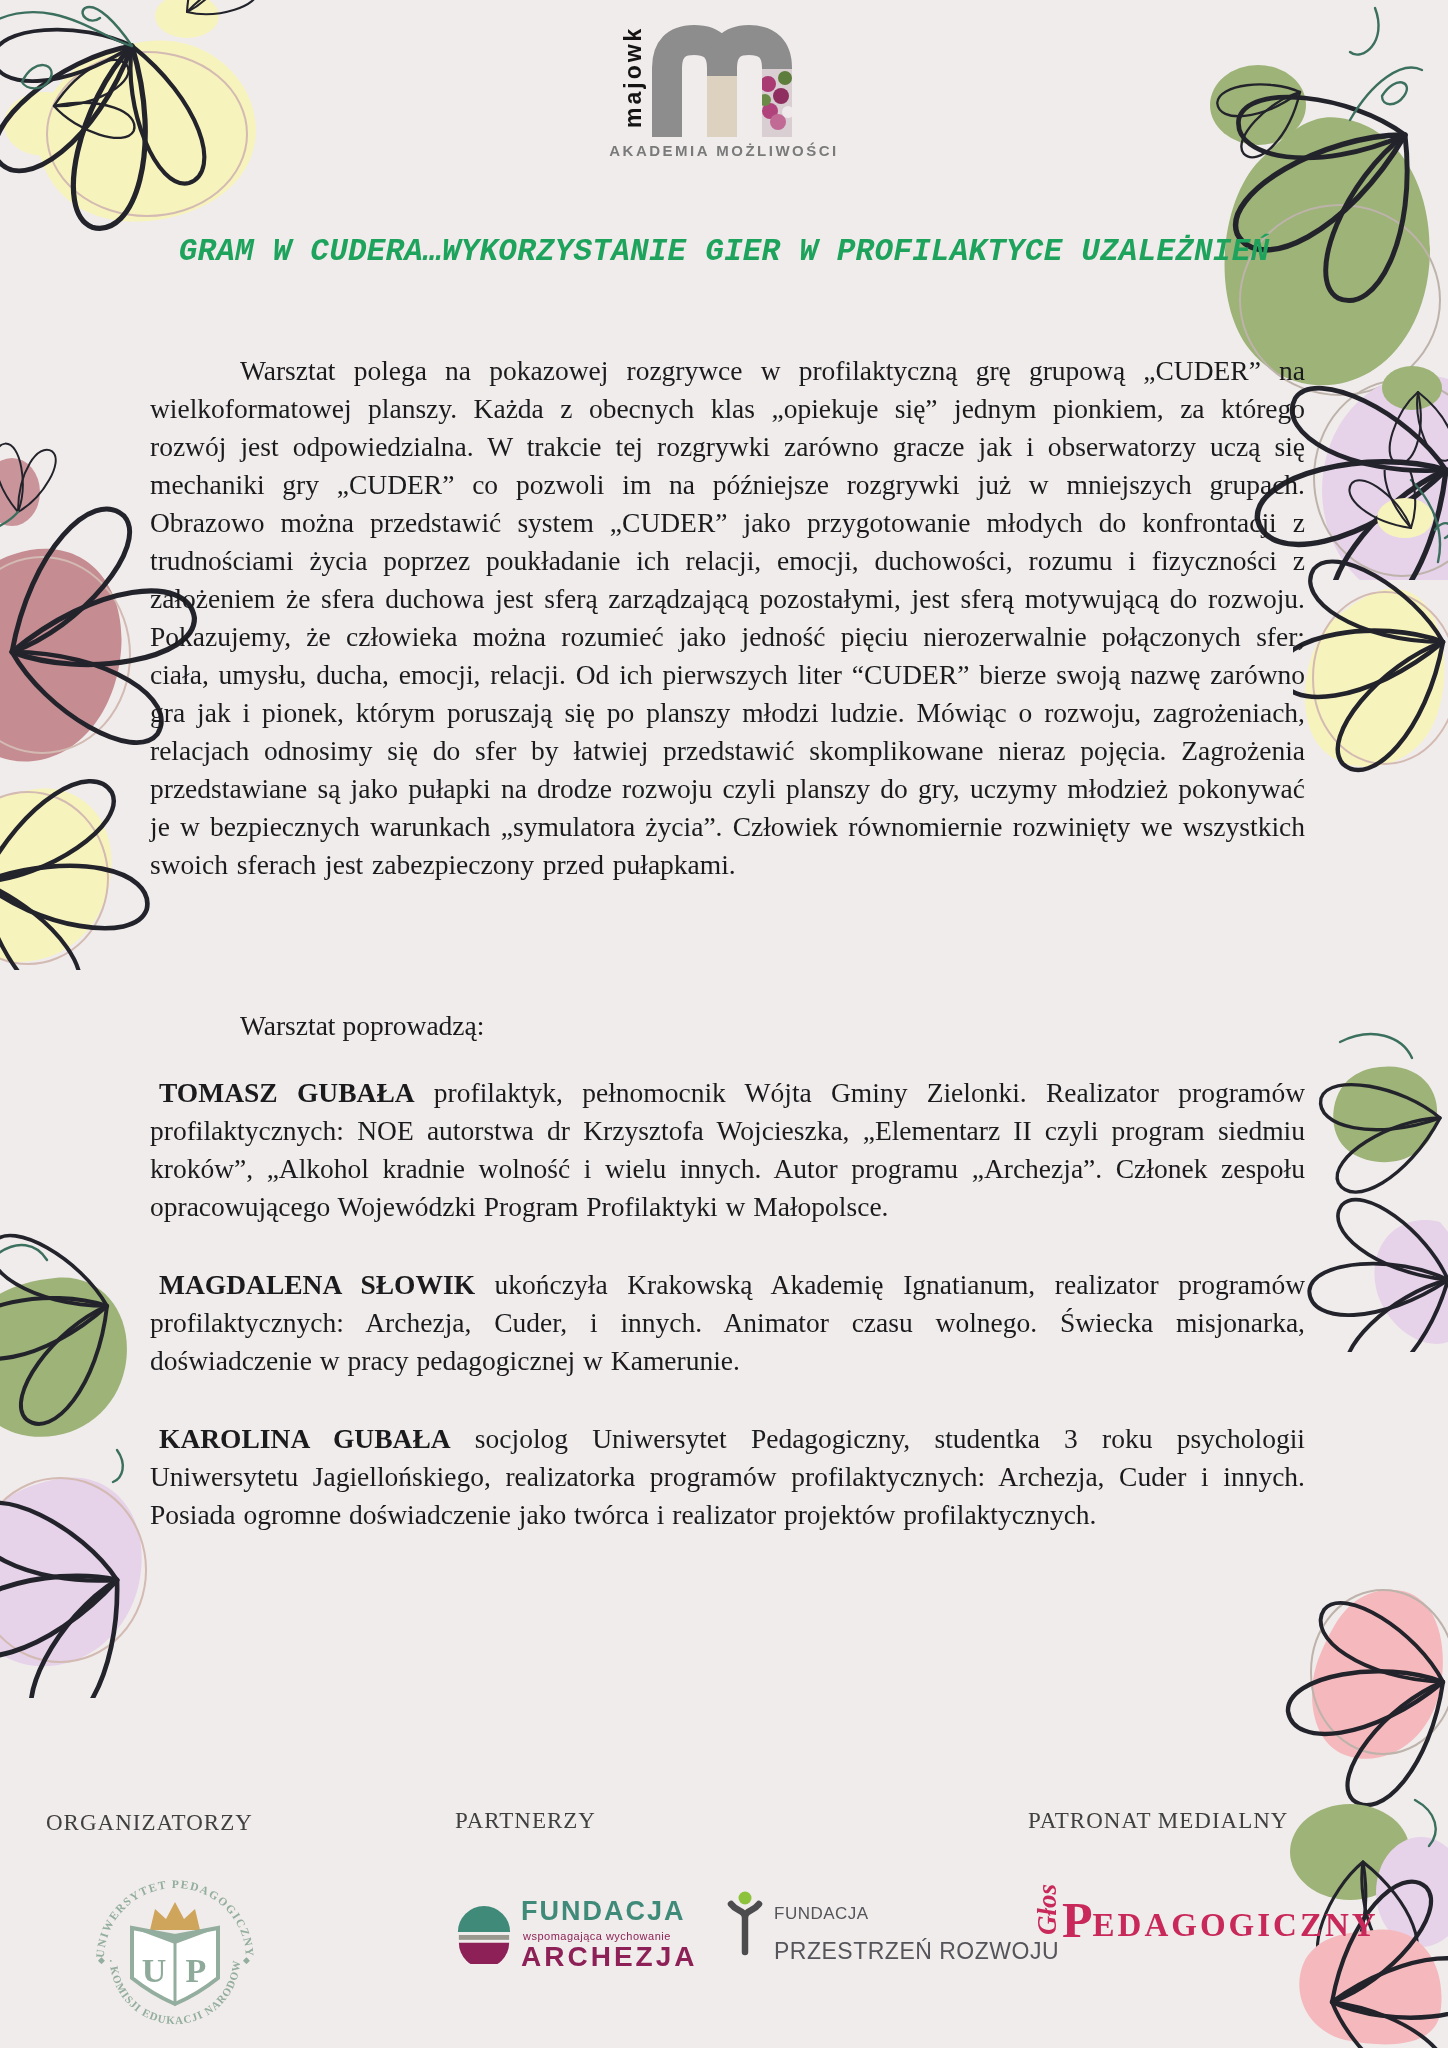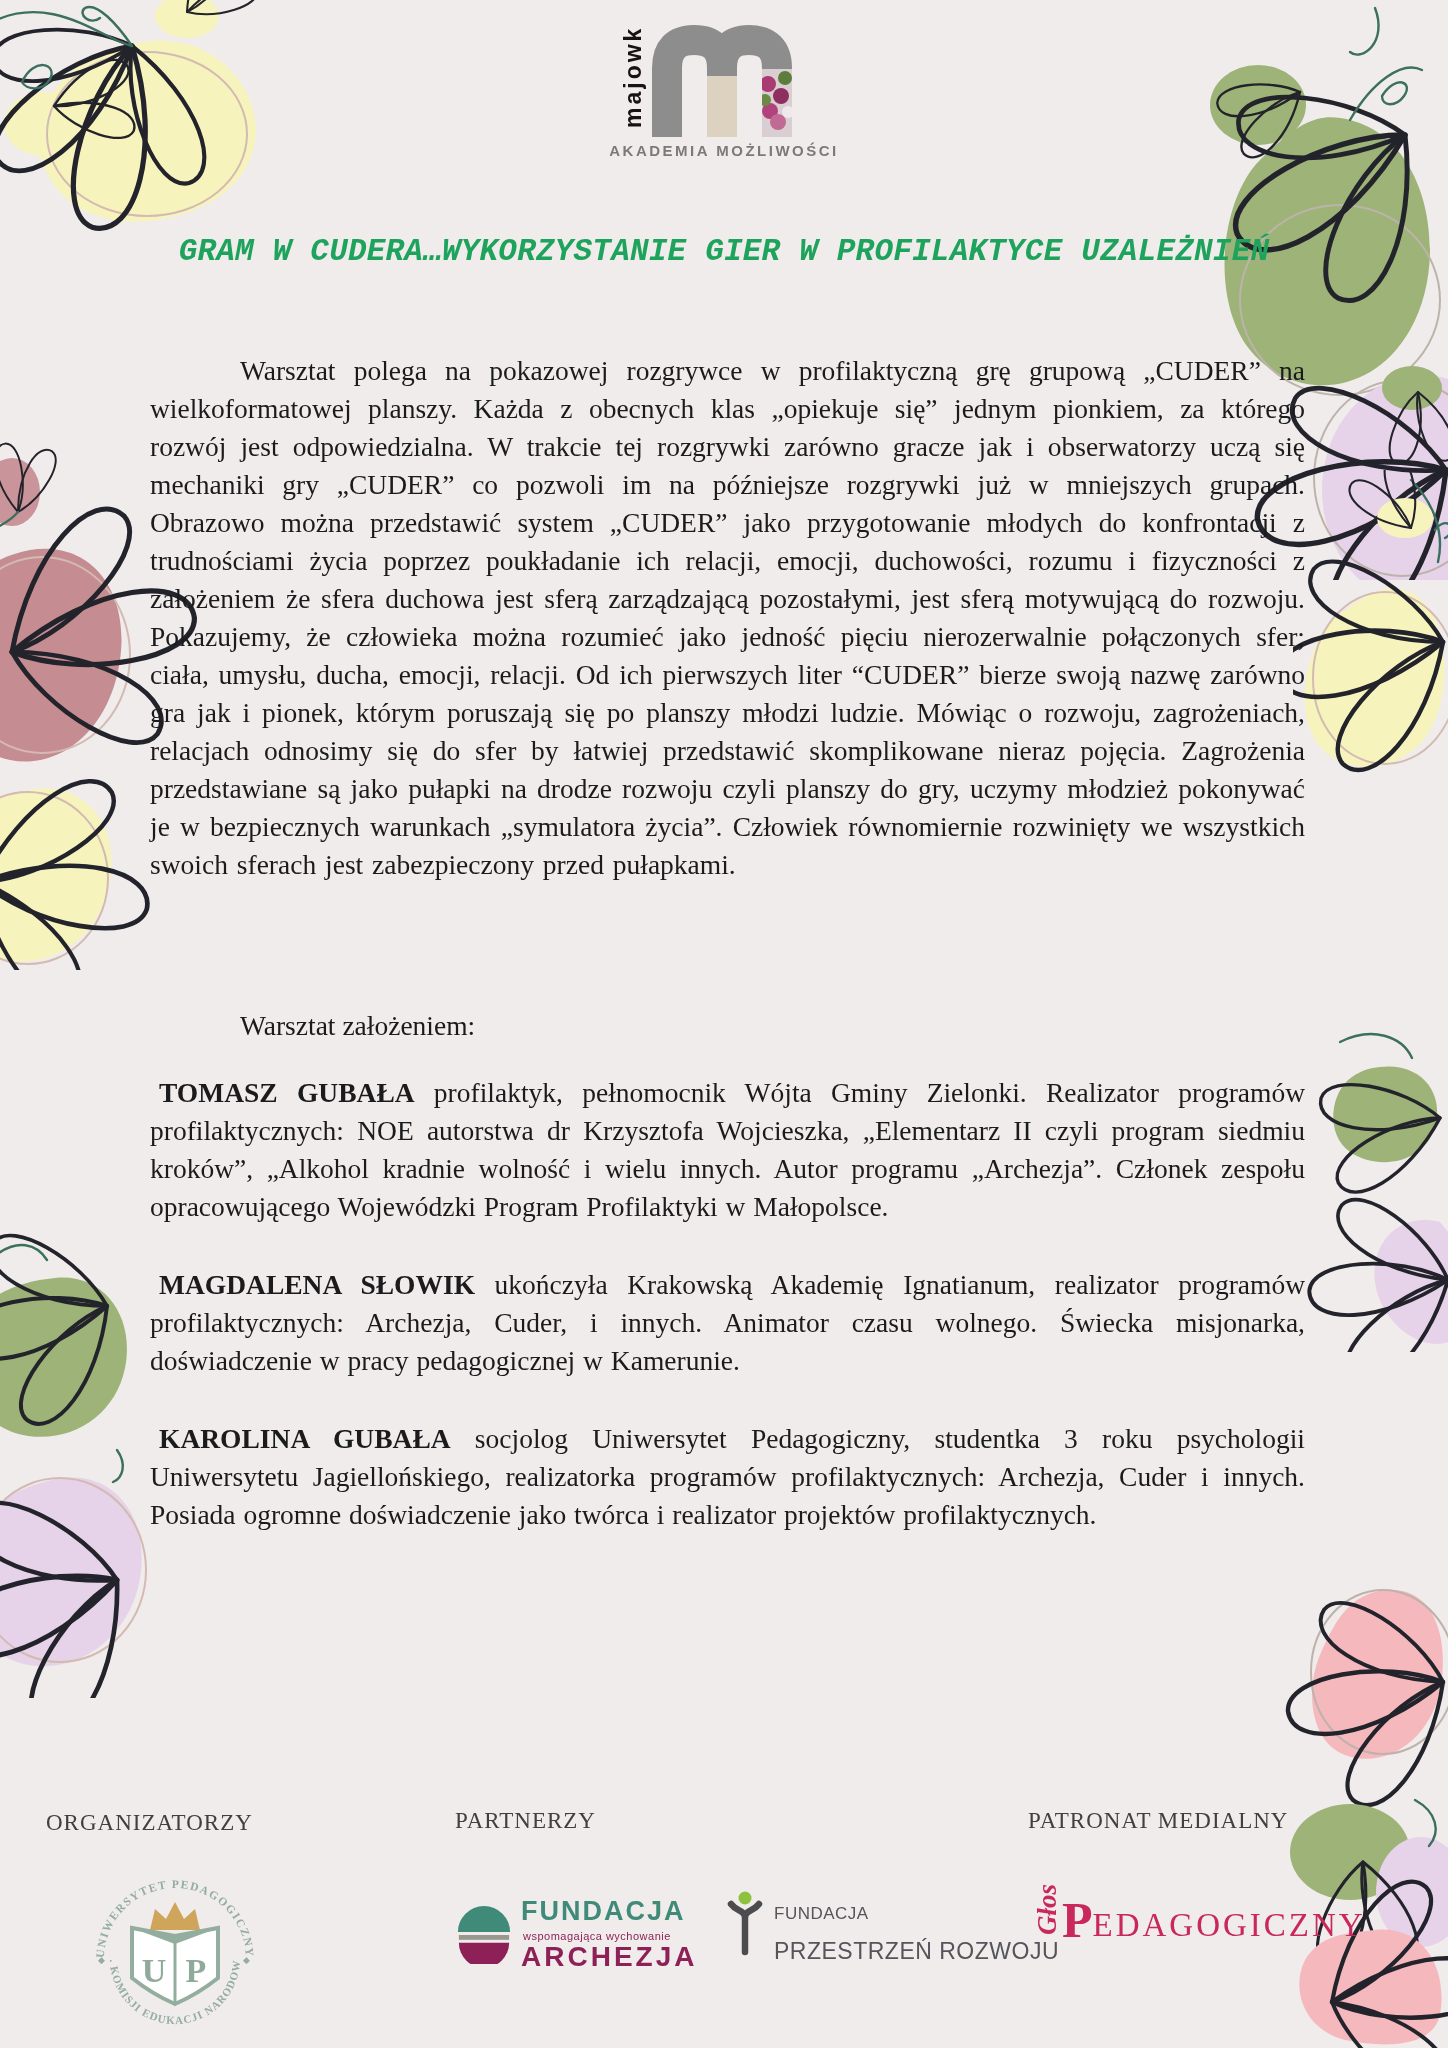--- a/index.html
+++ b/index.html
@@ -65,21 +65,21 @@
   .prz-text{display:flex;flex-direction:column;margin-top:14px;}
   .prz-l1{font-family:"Liberation Sans",sans-serif;font-size:17px;color:#54545a;letter-spacing:0.5px;}
   .prz-l2{font-family:"Liberation Sans",sans-serif;font-size:23px;color:#54545a;letter-spacing:0.5px;margin-top:14px;}
   .glos{position:absolute;left:1032px;top:1892px;display:flex;align-items:center;color:#c8295a;}
   .glos-vert{
     display:inline-block;width:30px;height:56px;line-height:56px;text-align:center;
     transform:rotate(-90deg);font-style:italic;font-weight:700;font-size:27px;
     font-family:"Liberation Serif",serif;
   }
   .glos-p{font-size:50px;font-weight:700;font-family:"Liberation Serif",serif;line-height:1;}
-  .glos-rest{font-size:33px;font-weight:400;font-family:"Liberation Serif",serif;letter-spacing:3px;line-height:1;margin-top:10px;}
+  .glos-rest{font-size:33px;font-weight:700;font-family:"Liberation Serif",serif;letter-spacing:3px;line-height:1;margin-top:10px;}
 </style>
 </head>
 <body>
 
 <div class="page">
 
   <svg width="0" height="0" style="position:absolute" aria-hidden="true">
     <defs>
       <path id="petal" d="M0 0 C-20 -50 -10 -96 12 -92 C32 -86 24 -30 0 0"></path>
     </defs>
@@ -259,21 +259,21 @@
         </g>
       </svg>
     </div>
     <div class="logo-subtitle">AKADEMIA MOŻLIWOŚCI</div>
   </header>
 
   <h1 class="title">GRAM W CUDERA…WYKORZYSTANIE GIER W PROFILAKTYCE UZALEŻNIEŃ</h1>
 
   <div class="content">
     <p class="body-par">Warsztat polega na pokazowej rozgrywce w profilaktyczną grę grupową  „CUDER” na wielkoformatowej planszy. Każda z obecnych klas „opiekuje się” jednym pionkiem, za którego rozwój jest odpowiedzialna. W trakcie tej rozgrywki zarówno gracze jak i obserwatorzy uczą się mechaniki gry „CUDER” co pozwoli im na późniejsze rozgrywki już w mniejszych grupach.  Obrazowo można przedstawić system „CUDER” jako  przygotowanie młodych  do  konfrontacji z trudnościami życia poprzez poukładanie ich relacji, emocji, duchowości, rozumu i fizyczności z założeniem  że sfera duchowa jest sferą zarządzającą pozostałymi, jest sferą motywującą  do rozwoju. Pokazujemy, że człowieka można rozumieć jako jedność pięciu  nierozerwalnie połączonych  sfer; ciała, umysłu, ducha, emocji, relacji. Od ich pierwszych liter  “CUDER”  bierze swoją nazwę zarówno gra jak i pionek, którym poruszają się po planszy młodzi ludzie.  Mówiąc o rozwoju, zagrożeniach, relacjach odnosimy się do sfer by łatwiej przedstawić skomplikowane nieraz pojęcia.  Zagrożenia przedstawiane są jako pułapki na drodze rozwoju czyli planszy do gry, uczymy młodzież pokonywać je w bezpiecznych warunkach „symulatora życia”. Człowiek  równomiernie rozwinięty we wszystkich  swoich  sferach jest zabezpieczony przed pułapkami.</p>
-    <p class="lead-in">Warsztat założeniem:</p>
+    <p class="lead-in">Warsztat poprowadzą:</p>
 
     <p class="bio"><b>TOMASZ GUBAŁA</b><span> profilaktyk, pełnomocnik Wójta Gminy Zielonki. Realizator programów profilaktycznych: NOE autorstwa dr Krzysztofa Wojcieszka, „Elementarz II czyli program siedmiu kroków”, „Alkohol kradnie wolność i wielu innych. Autor programu „Archezja”. Członek zespołu opracowującego Wojewódzki Program Profilaktyki w Małopolsce.</span></p>
     <p class="bio"><b>MAGDALENA SŁOWIK</b><span> ukończyła Krakowską Akademię Ignatianum, realizator programów profilaktycznych: Archezja, Cuder, i innych. Animator czasu wolnego. Świecka misjonarka, doświadczenie w pracy pedagogicznej w Kamerunie.</span></p>
     <p class="bio"><b>KAROLINA GUBAŁA</b><span> socjolog Uniwersytet Pedagogiczny, studentka 3 roku psychologii Uniwersytetu Jagiellońskiego, realizatorka programów profilaktycznych: Archezja, Cuder i innych. Posiada ogromne doświadczenie jako twórca i realizator projektów profilaktycznych.</span></p>
   </div>
 
   <p class="f-heading" id="org-heading">ORGANIZATORZY</p>
   <p class="f-heading" id="partners-heading">PARTNERZY</p>
   <p class="f-heading" id="patronat-heading">PATRONAT MEDIALNY</p>
 

